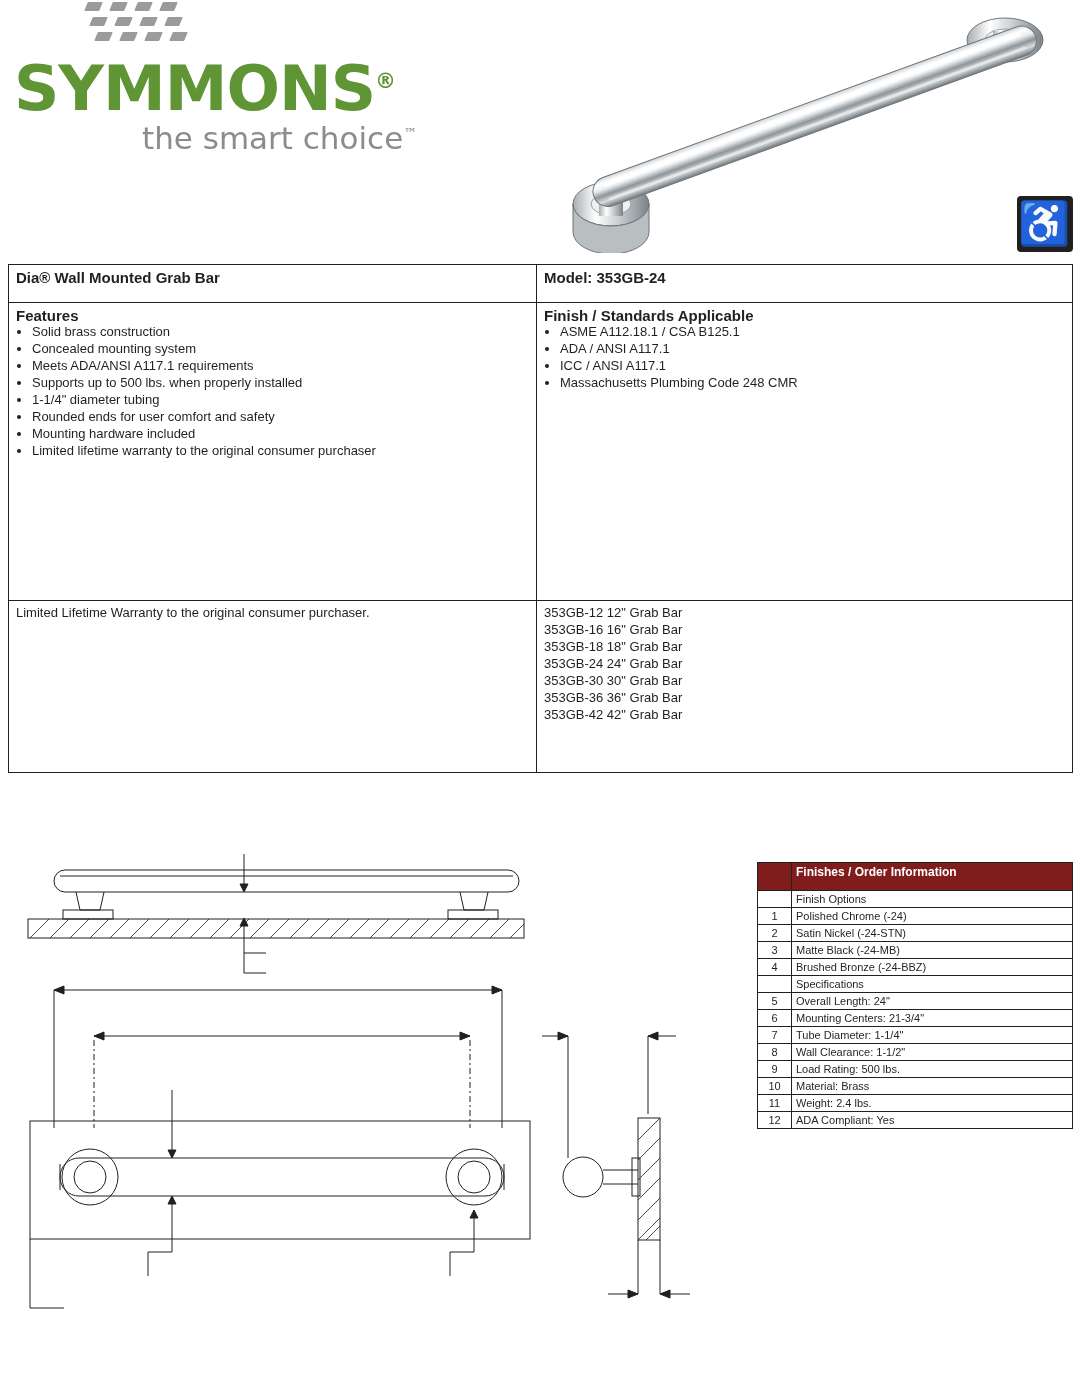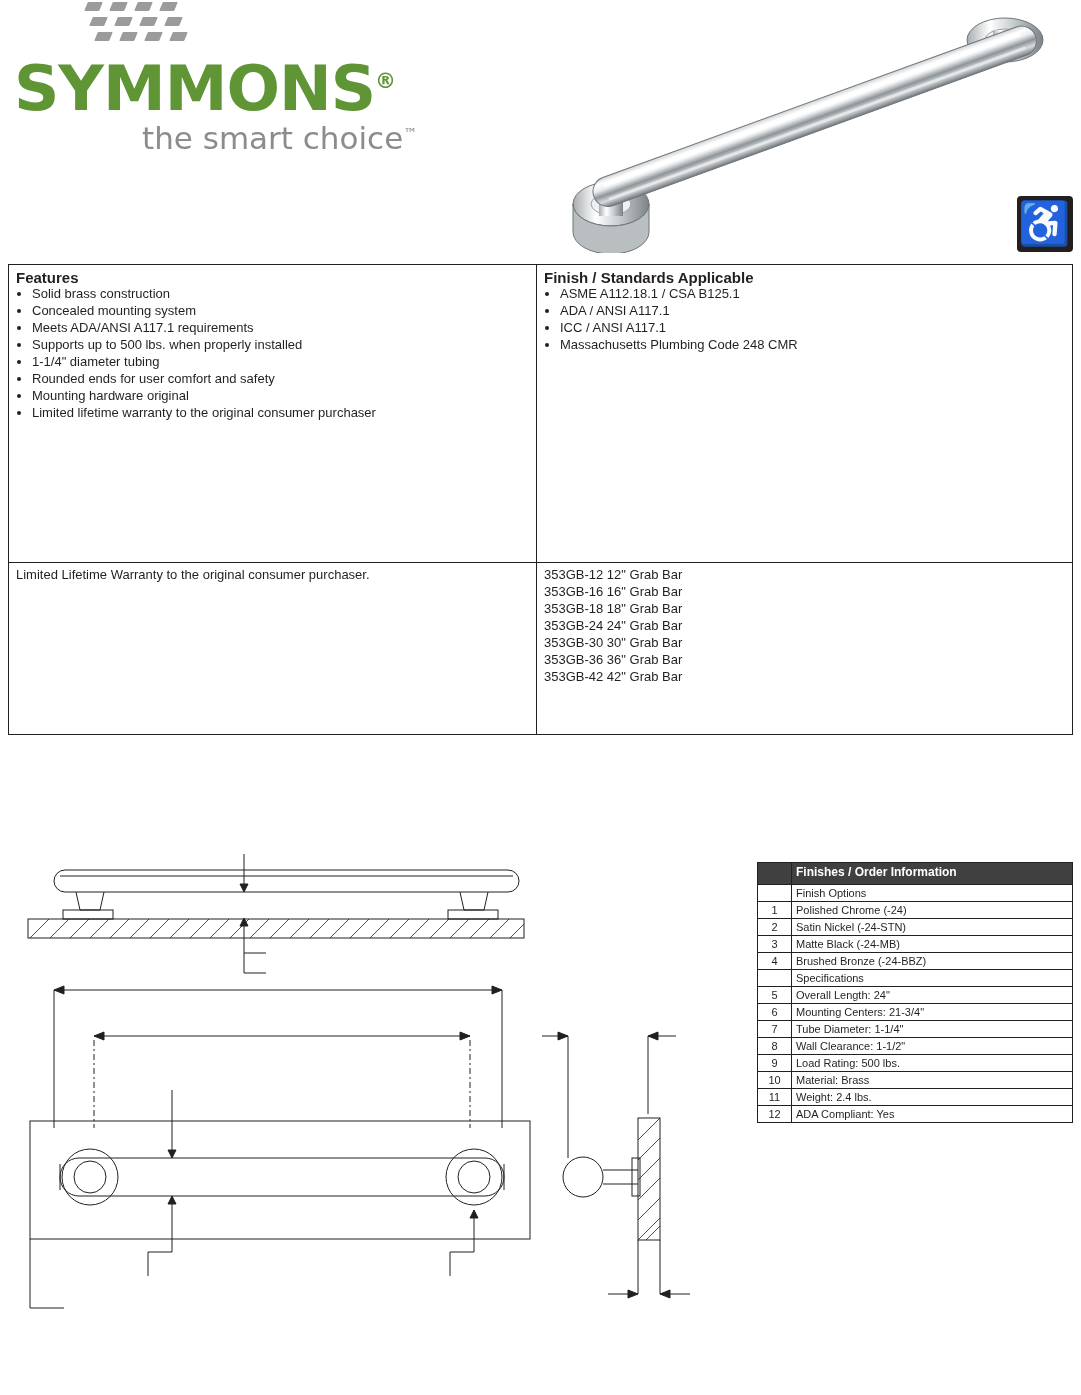--- a/index.html
+++ b/index.html
@@ -140,25 +140,25 @@
     position: absolute;
     left: 757px;
     top: 862px;
     width: 316px;
     border: 1px solid #231f20;
     border-collapse: collapse;
     font-size: 11px;
   }
   .info-table td { border: 1px solid #231f20; padding: 2px 4px; vertical-align: top; }
   .info-table .hdr td {
-    background: #404040;
+    background: #7f1d1d;
     color: #ffffff;
     font-weight: bold;
     font-size: 12px;
-    height: 22px;
+    height: 28px;
   }
   .info-table .c1 { width: 34px; text-align: center; }
   .small { font-size: 10px; }
 </style>
 </head>
 <body>
 
 <div class="header">
 
   <div class="logo-block">
@@ -216,31 +216,39 @@
       <rect x="48" y="101" width="444" height="4" rx="2" fill="#ffffff" opacity="0.9"></rect>
       <rect x="48" y="116" width="444" height="3" rx="1.5" fill="#ffffff" opacity="0.45"></rect>
     </g>
   </svg>
 
   <div class="ada-badge">♿</div>
 </div>
 
 <table class="spec-table">
   <tbody>
+      <tr class="row-title">
+    <td class="left">
+      <span class="blk-title">Dia® Wall Mounted Grab Bar</span>
+    </td>
+    <td>
+      <span class="blk-title">Model: 353GB-24</span>
+    </td>
+  </tr>
   <tr class="row-main">
     <td class="left">
       <div class="blk-title">Features</div>
       <ul class="bullets">
         <li>Solid brass construction</li>
         <li>Concealed mounting system</li>
         <li>Meets ADA/ANSI A117.1 requirements</li>
         <li>Supports up to 500 lbs. when properly installed</li>
         <li>1-1/4" diameter tubing</li>
         <li>Rounded ends for user comfort and safety</li>
-        <li>Mounting hardware original</li>
+        <li>Mounting hardware included</li>
         <li>Limited lifetime warranty to the original consumer purchaser</li>
       </ul>
     </td>
     <td>
       <div class="blk-title">Finish / Standards Applicable</div>
       <ul class="bullets">
         <li>ASME A112.18.1 / CSA B125.1</li>
         <li>ADA / ANSI A117.1</li>
         <li>ICC / ANSI A117.1</li>
         <li>Massachusetts Plumbing Code 248 CMR</li>

